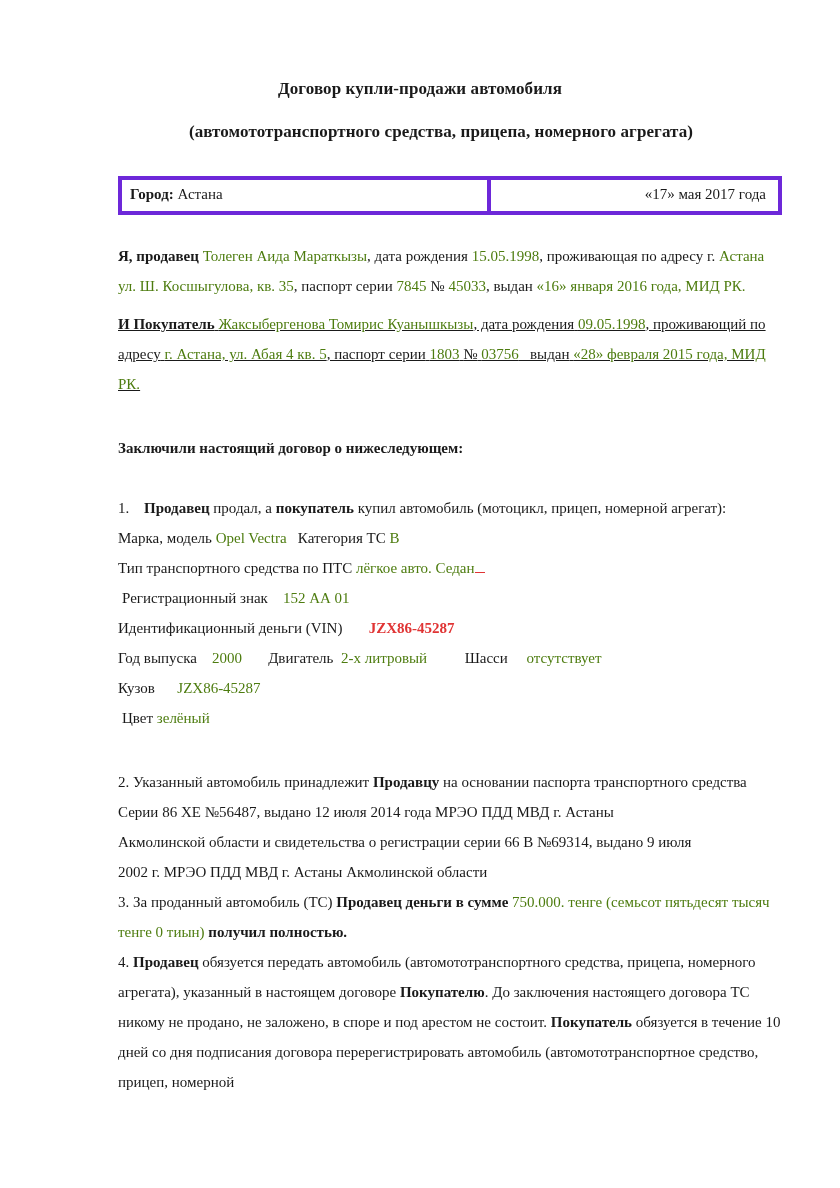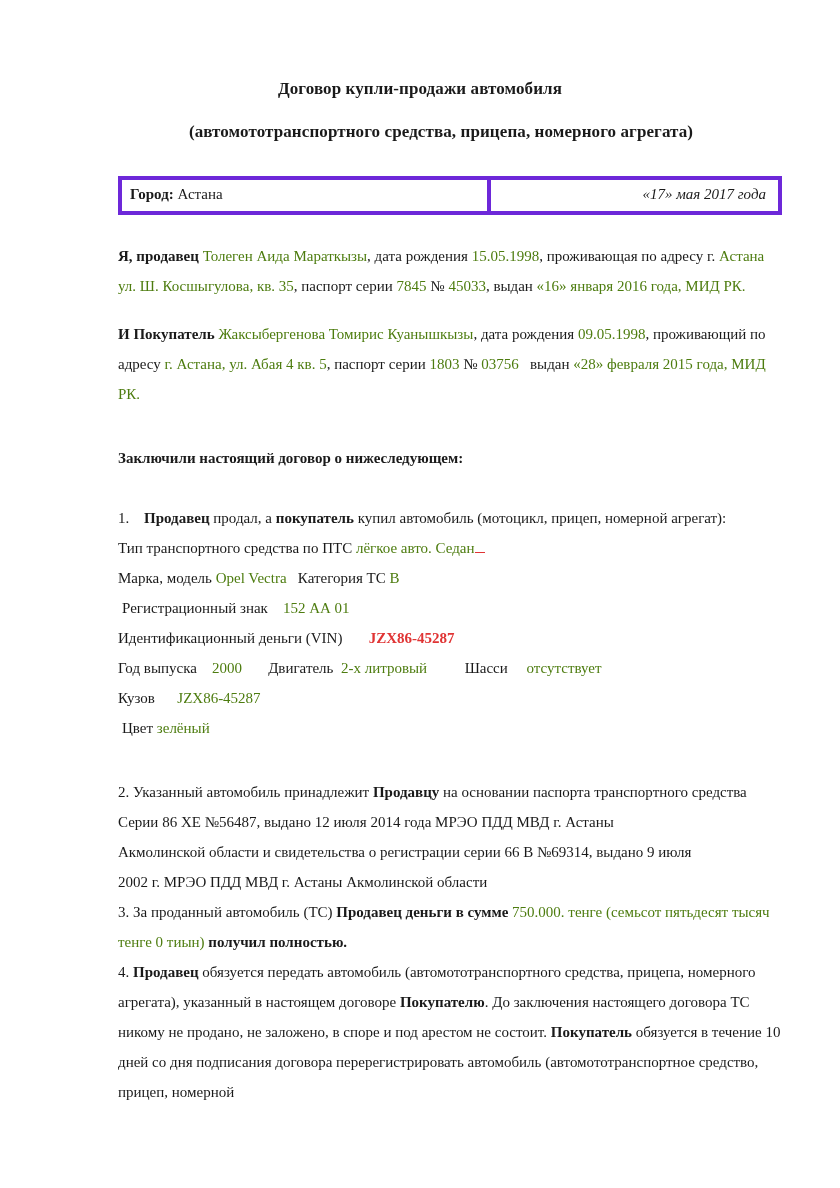--- a/index.html
+++ b/index.html
@@ -55,33 +55,32 @@
     height: 22px;
     vertical-align: middle;
   }
   .meta-city {
     width: 349px;
     text-align: left;
   }
   .meta-date {
     text-align: right;
     padding-right: 12px !important;
-    font-style: italic;
   }
   .bold { font-weight: bold; }
   
   .para {
     font-size: 15px;
     line-height: 2.0;
     margin: 0;
     text-align: left;
     width: 666px;
   }
   .p-seller { margin-top: 26px; }
-  .p-buyer  { margin-top: 18px; }
+  .p-buyer  { margin-top: 8px; text-decoration: underline; }
   .p-concluded {
     margin-top: 34px;
     font-weight: bold;
   }
   .clause-one {
     margin-top: 30px;
     display: flex;
     width: 666px;
   }
   .clause-num {
@@ -135,23 +134,23 @@
 
   <p class="para p-buyer"><span class="bold">И Покупатель</span> <span class="red">Жаксыбергенова Томирис Куанышкызы</span><span>, дата рождения</span> <span class="red">09.05.1998</span><span>, проживающий по адресу</span> <span class="red">г. Астана, ул. Абая 4 кв. 5</span><span>, паспорт серии</span> <span class="red">1803</span> <span>№</span> <span class="red">03756</span> &nbsp;&nbsp;<span>выдан</span> <span class="red">«28» февраля 2015 года, МИД РК.</span></p>
 
   <p class="para p-concluded">Заключили настоящий договор о нижеследующем:</p>
 
   <div class="clause-one">
     <div class="clause-num">1.</div>
     <div class="clause-body"><span class="bold">Продавец</span> <span>продал, а</span> <span class="bold">покупатель</span> <span>купил автомобиль (мотоцикл, прицеп, номерной агрегат):</span></div>
   </div>
 
+  <div class="spec-line"><span>Марка, модель</span> <span class="red">Opel Vectra</span>   <span>Категория ТС</span> <span class="red">B</span></div>
+
   <div class="spec-line"><span>Тип транспортного средства по ПТС</span> <span class="red">лёгкое авто. Седан</span><span class="underline-gap"></span></div>
-
-  <div class="spec-line"><span>Марка, модель</span> <span class="red">Opel Vectra</span>   <span>Категория ТС</span> <span class="red">B</span></div>
 
   <div class="spec-line spec-indent"><span>Регистрационный знак</span>    <span class="red">152 АА 01</span></div>
 
   <div class="spec-line"><span>Идентификационный деньги (VIN)</span>       <span class="redb">JZX86-45287</span></div>
 
   <div class="spec-line"><span>Год выпуска</span>    <span class="red">2000</span>       <span>Двигатель</span>  <span class="red">2-х литровый</span>          <span>Шасси</span>     <span class="red">отсутствует</span></div>
 
   <div class="spec-line"><span>Кузов</span>      <span class="red">JZX86-45287</span></div>
 
   <div class="spec-line spec-indent"><span>Цвет</span> <span class="red">зелёный</span></div>

